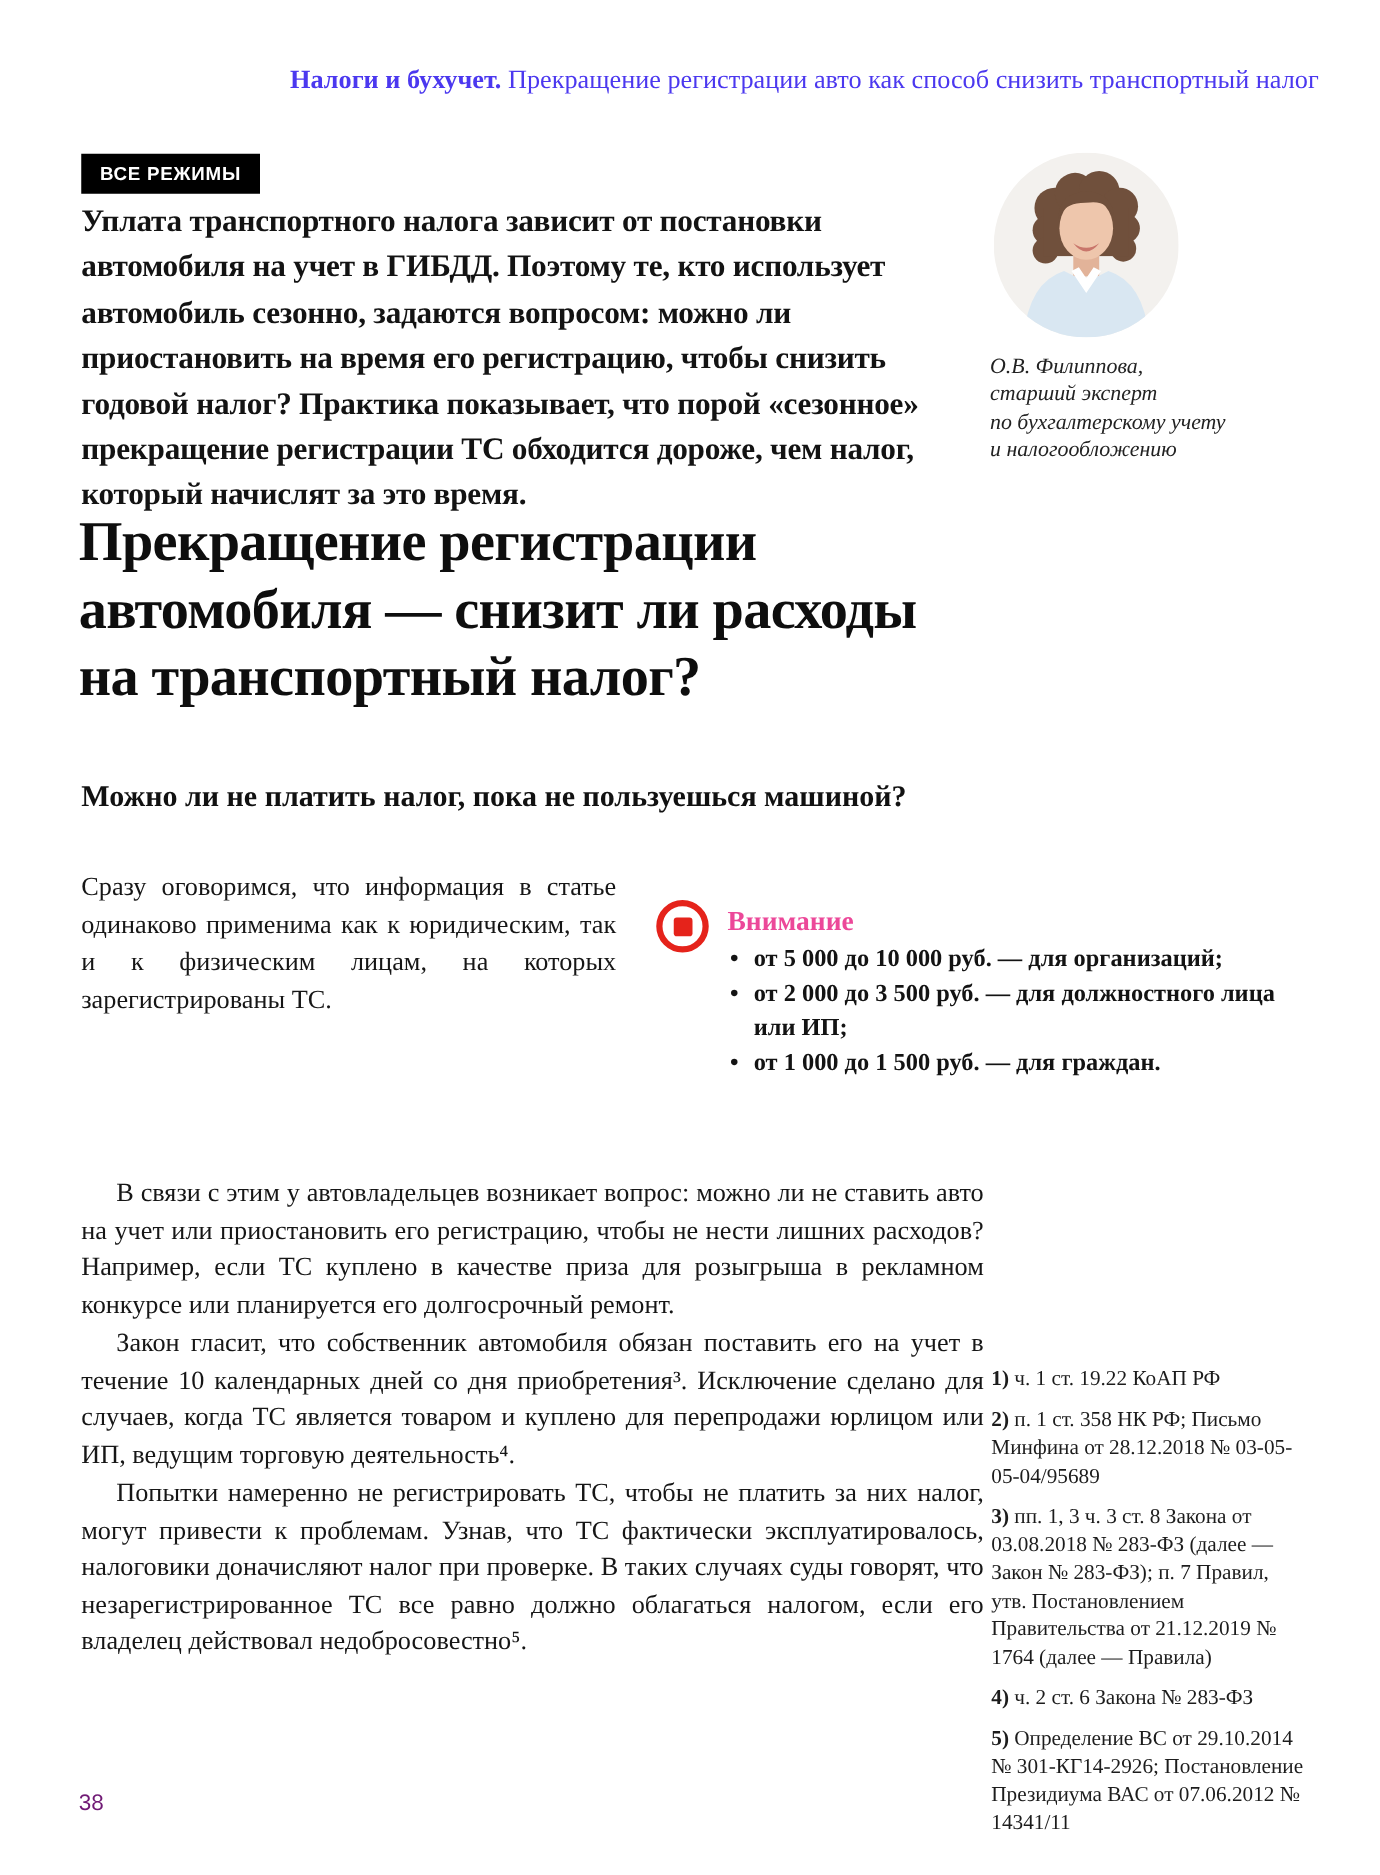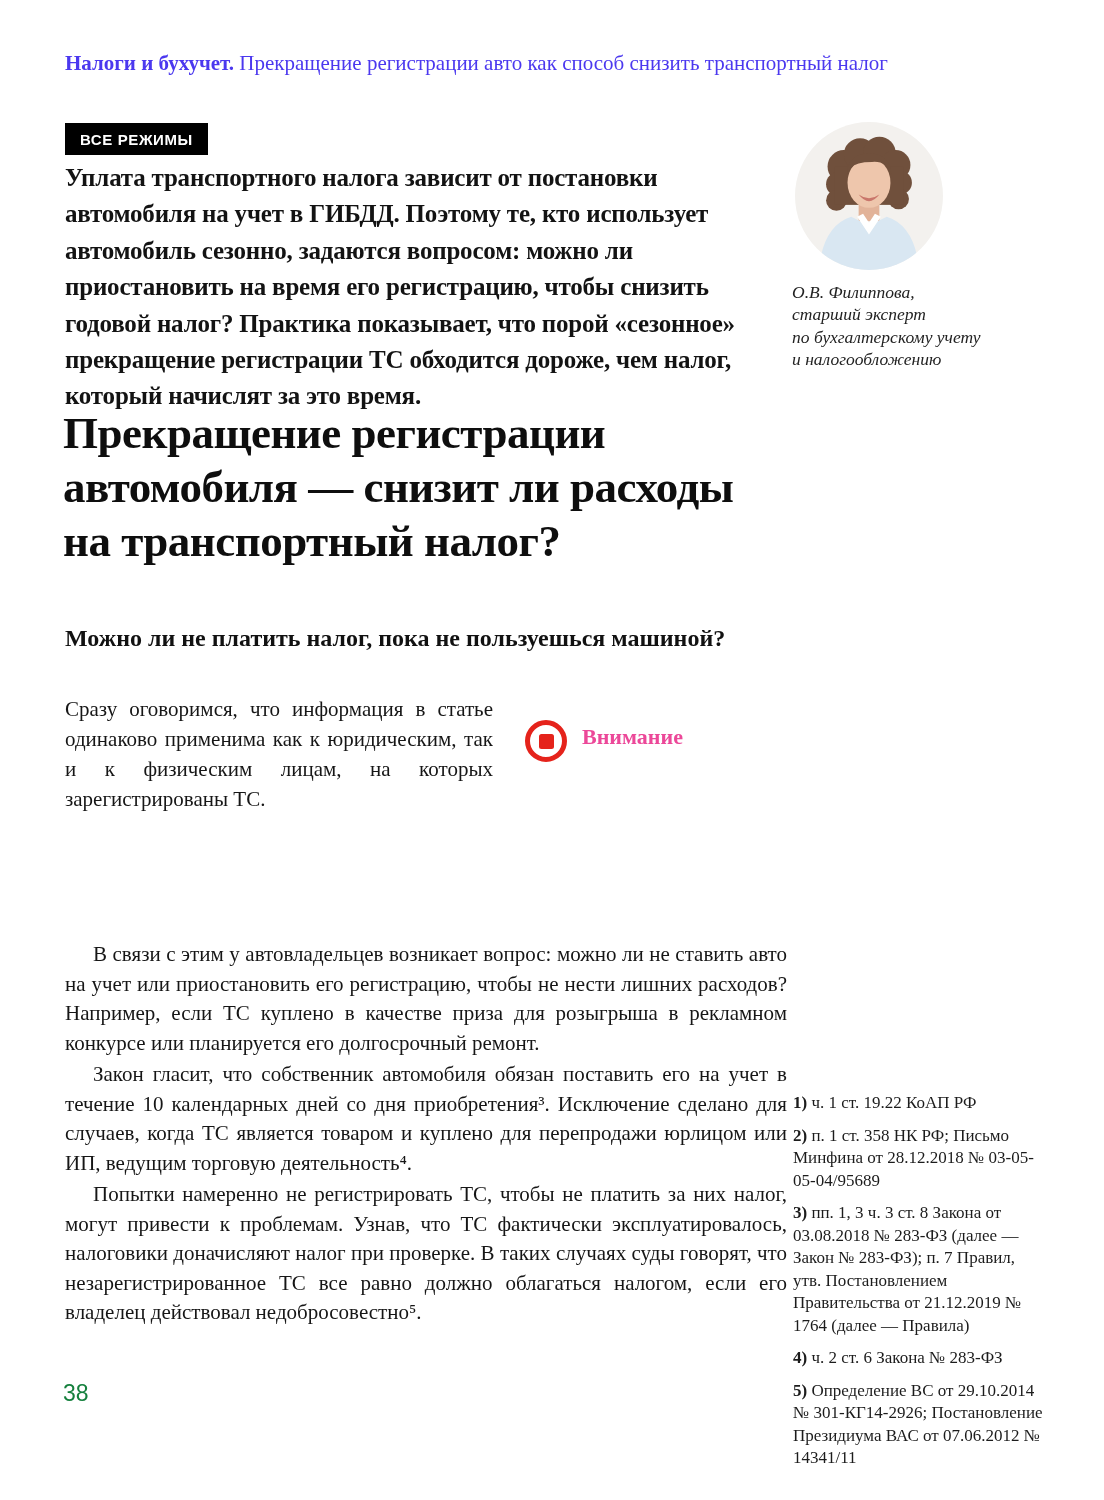--- a/index.html
+++ b/index.html
@@ -10,20 +10,21 @@
     font-family: "Liberation Serif", "DejaVu Serif", serif;
     color: #1a1a1a;
     overflow: hidden;
   }
 
   
   .kicker {
     position: absolute; left: 65px; top: 50px; width: 990px;
     font-size: 21px; line-height: 26px; color: #4b38ef;
     white-space: nowrap;
+    text-align: right;
   }
   .kicker b { font-weight: 700; }
 
   
   .badge {
     position: absolute; left: 65px; top: 123px;
     background: #000000; color: #ffffff;
     font-family: "Liberation Sans", sans-serif;
     font-size: 15px; font-weight: 700; letter-spacing: 0.6px;
     padding: 8px 15px 7px 15px;
@@ -108,23 +109,23 @@
   .footnotes {
     position: absolute; left: 793px; top: 1092px; width: 254px;
   }
   .footnote {
     font-size: 17px; line-height: 22.5px; color: #1c1c1c; margin-bottom: 10px;
   }
   .footnote b { font-weight: 700; }
 
   
   .page-number {
-    position: absolute; left: 63px; top: 1380px;
+    position: absolute; left: 63px; top: 1432px;
     font-family: "Liberation Sans", sans-serif;
-    font-size: 23px; color: #15803d;
+    font-size: 18px; color: #701a75;
   }
 </style>
 </head>
 <body>
 
 <div class="kicker"><b>Налоги и бухучет.</b> <span>Прекращение регистрации авто как способ снизить транспортный налог</span></div>
 
 <div class="badge">ВСЕ РЕЖИМЫ</div>
 
 <p class="intro">Уплата транспортного налога зависит от постановки автомобиля на учет в ГИБДД. Поэтому те, кто использует автомобиль сезонно, задаются вопросом: можно ли приостановить на время его регистрацию, чтобы снизить годовой налог? Практика показывает, что порой «сезонное» прекращение регистрации ТС обходится дороже, чем налог, который начислят за это время.</p>
@@ -175,20 +176,25 @@
 <div class="col-left">
   <p class="body-p no-indent">Сразу оговоримся, что информация в статье одинаково применима как к юридическим, так и к физическим лицам, на которых зарегистрированы ТС.</p>
 </div>
 
 <aside class="attention">
   <div class="att-icon">
       <span class="att-square"></span>
     </div>
   <div class="att-content">
     <h3 class="att-title">Внимание</h3>
+    <ul class="att-list">
+      <li>от 5 000 до 10 000 руб. — для организаций;</li>
+      <li>от 2 000 до 3 500 руб. — для должностного лица или ИП;</li>
+      <li>от 1 000 до 1 500 руб. — для граждан.</li>
+    </ul>
   </div>
 </aside>
 
 <div class="col-wide">
   <p class="body-p">В связи с этим у автовладельцев возникает вопрос: можно ли не ставить авто на учет или приостановить его регистрацию, чтобы не нести лишних расходов? Например, если ТС куплено в качестве приза для розыгрыша в рекламном конкурсе или планируется его долгосрочный ремонт.</p>
   <p class="body-p">Закон гласит, что собственник автомобиля обязан поставить его на учет в течение 10 календарных дней со дня приобретения³. Исключение сделано для случаев, когда ТС является товаром и куплено для перепродажи юрлицом или ИП, ведущим торговую деятельность⁴.</p>
   <p class="body-p gap-top">Попытки намеренно не регистрировать ТС, чтобы не платить за них налог, могут привести к проблемам. Узнав, что ТС фактически эксплуатировалось, налоговики доначисляют налог при проверке. В таких случаях суды говорят, что незарегистрированное ТС все равно должно облагаться налогом, если его владелец действовал недобросовестно⁵.</p>
 </div>
 
 <div class="footnotes">

